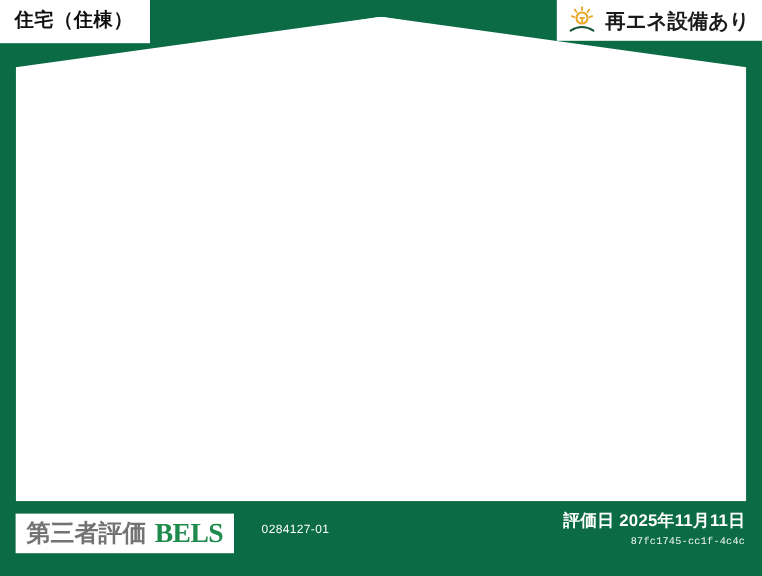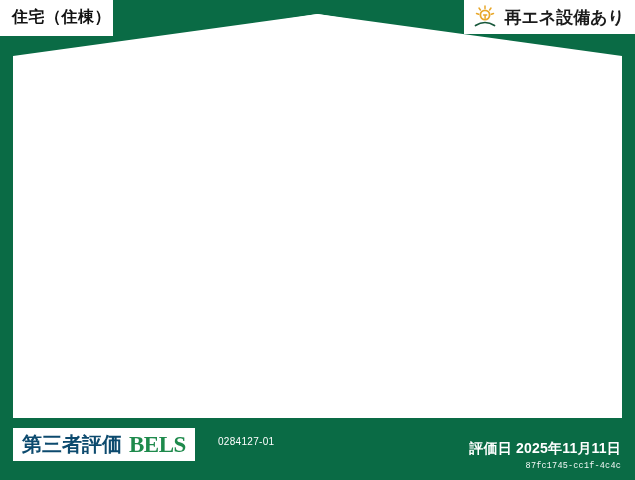--- a/index.html
+++ b/index.html
@@ -26,21 +26,21 @@
   }
   .roof::before{
     content:"";position:absolute;left:0;top:0;width:609px;height:120px;
     background:#ffffff;
     clip-path:polygon(50% 0%, 100% 40%, 100% 100%, 0% 100%, 0% 40%);
   }
 
   .tag-left{
     position:absolute;left:0px;top:0px;
     background:#ffffff;
-    padding:7px 2px 8px 12px;
+    padding:7px 14px 8px 12px;
     font-size:16px;font-weight:bold;color:#111;
     letter-spacing:.5px;
     z-index:6;
   }
   .tag-right{
     position:absolute;right:0px;top:0px;
     background:#ffffff;
     padding:5px 10px 5px 8px;
     display:flex;align-items:center;gap:6px;
     font-size:17px;font-weight:bold;color:#1b1b1b;
@@ -143,32 +143,32 @@
 
   
   .bottom{
     position:absolute;left:0;bottom:0;width:635px;height:62px;
     background:#0a6b45;z-index:5;
   }
   .bels-box{
     position:absolute;left:13px;top:10px;height:33px;
     background:#fff;display:flex;align-items:center;padding:0 9px;
   }
-  .bels-jp{font-size:20px;font-weight:bold;color:#0c4a6e;letter-spacing:0px;}
+  .bels-jp{font-size:20px;font-weight:bold;color:#737373;letter-spacing:0px;}
   .bels-en{
     font-size:23px;font-weight:bold;margin-left:7px;letter-spacing:-.5px;
     color:#1e8a4c;
     font-family:Liberation Serif, serif;
   }
   .bels-no{
     position:absolute;left:218px;top:18px;
     font-size:10px;color:#ffffff;letter-spacing:.3px;
   }
   .eval{
-    position:absolute;right:14px;top:22px;text-align:right;color:#fff;
+    position:absolute;right:14px;top:7px;text-align:right;color:#fff;
   }
   .eval-date{font-size:14px;font-weight:bold;letter-spacing:.2px;}
   .eval-hash{font-size:8.5px;margin-top:3px;letter-spacing:.2px;opacity:.95;font-family:Liberation Mono, monospace;}
 </style>
 </head>
 <body>
 
 <div id="label">
 
   <div class="topband"></div>

